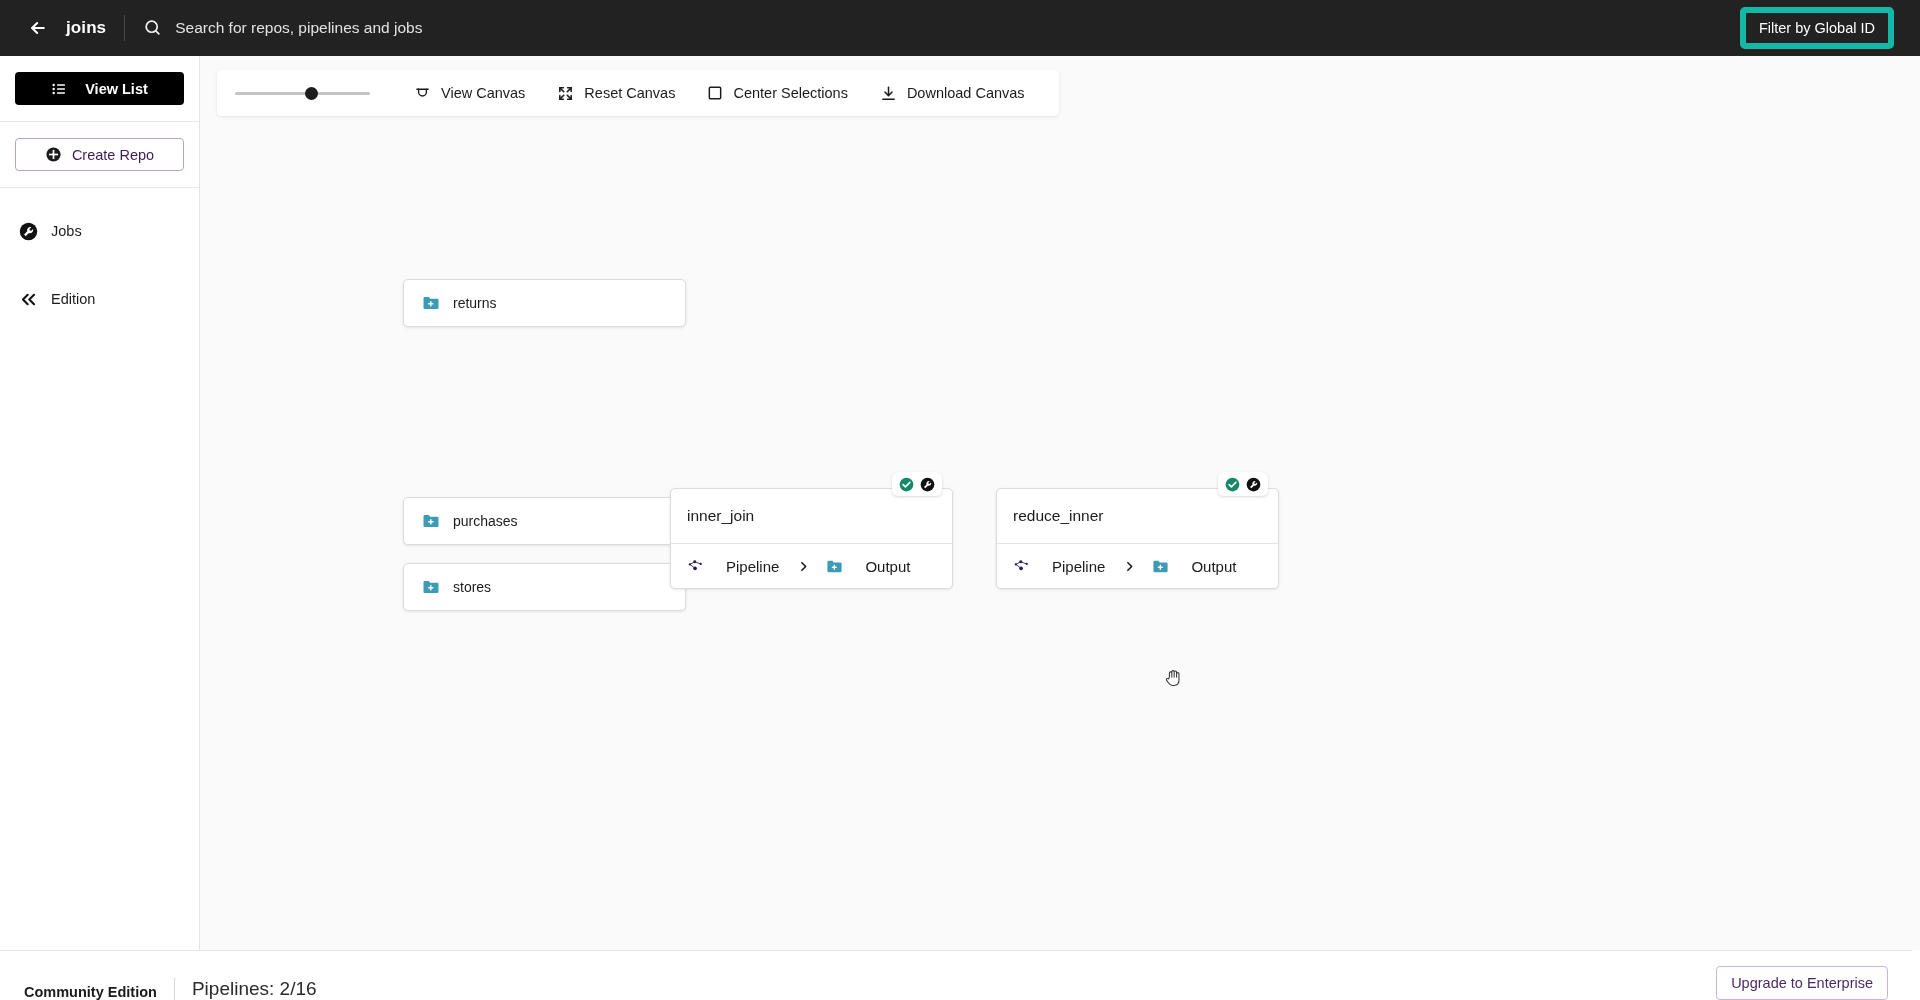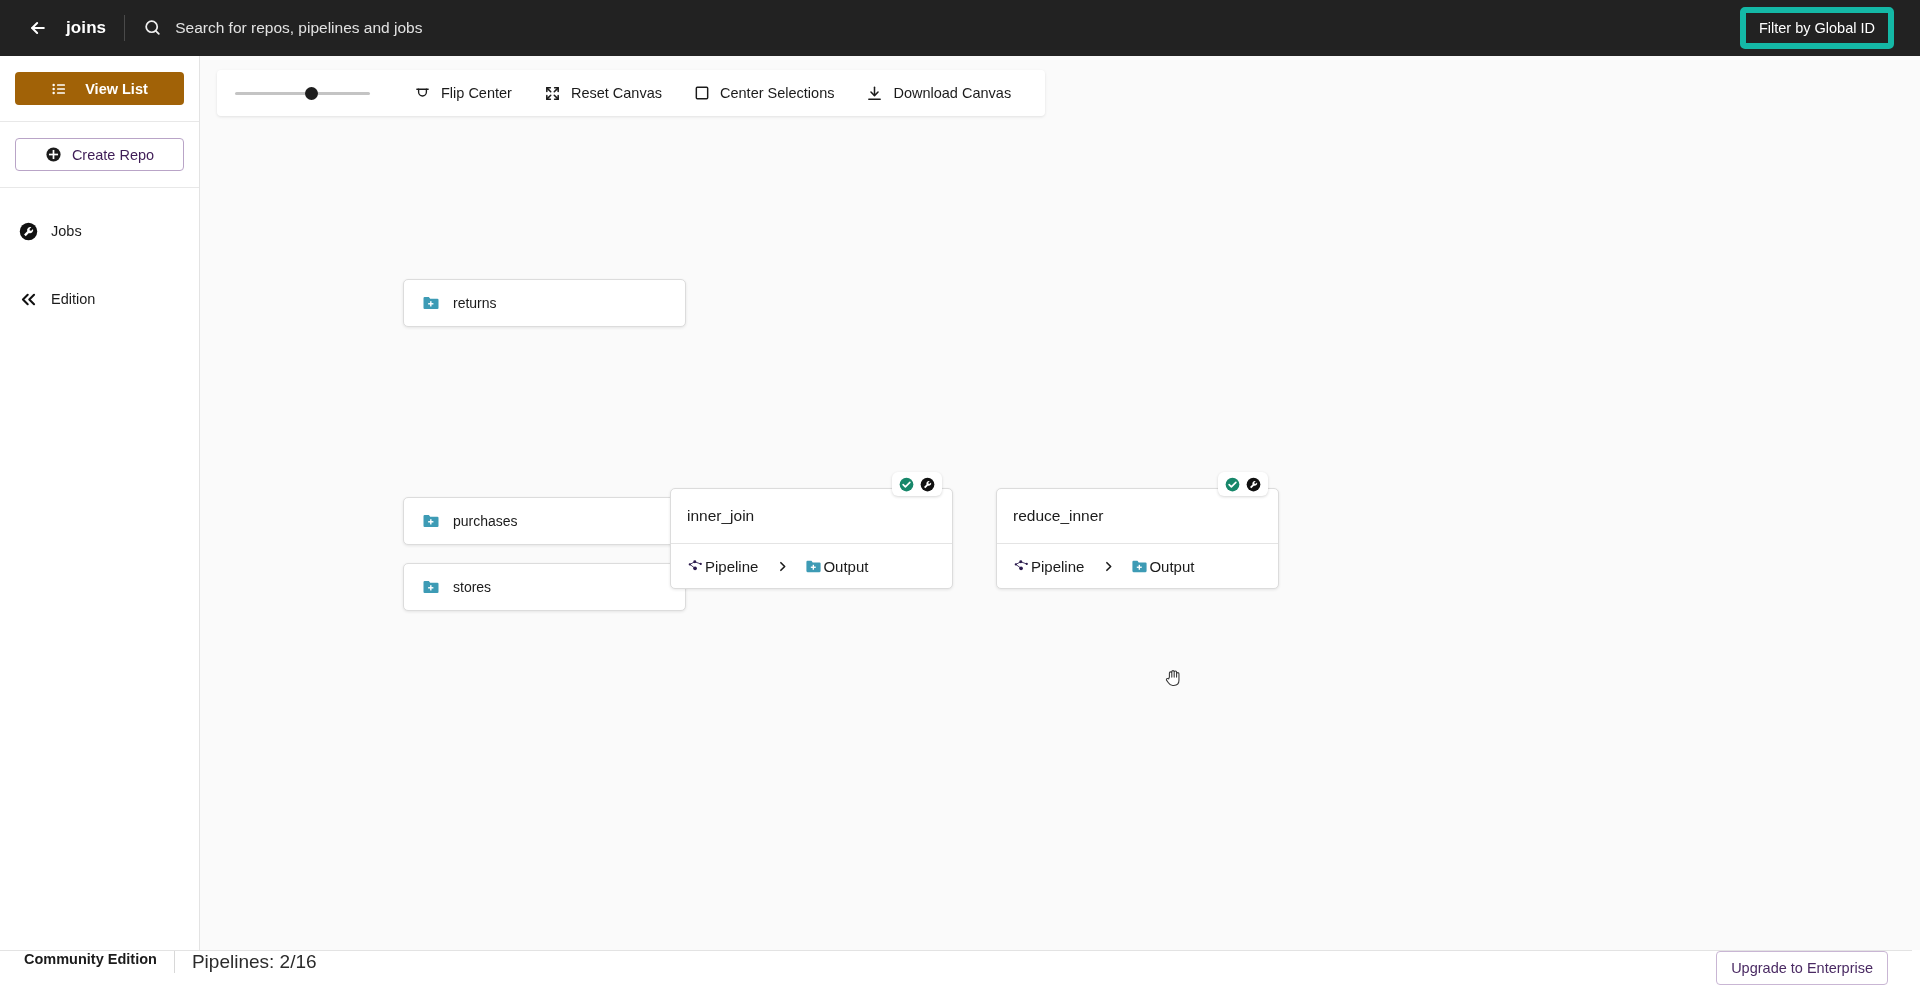--- a/index.html
+++ b/index.html
@@ -37,21 +37,21 @@
     font-family:"Liberation Sans", sans-serif; cursor:pointer; white-space:nowrap;
   }
 
   
   .sidebar {
     position:absolute; top:56px; left:0; width:200px; height:894px;
     background:#ffffff; border-right:1px solid #e3e3e3;
   }
   .sb-section { border-bottom:1px solid #e8e8e8; padding:16px 15px; }
   .view-list-btn {
-    width:100%; height:33px; background:#a16207; color:#ffffff;
+    width:100%; height:33px; background:#000000; color:#ffffff;
     border:none; border-radius:4px; display:flex; align-items:center;
     justify-content:center; gap:18px; font-size:14.5px; font-weight:700;
     font-family:"Liberation Sans", sans-serif; cursor:pointer;
   }
   .create-repo-btn {
     width:100%; height:33px; background:#ffffff; color:#3f1d57;
     border:1px solid #b9a4c7; border-radius:4px; display:flex; align-items:center;
     justify-content:center; gap:10px; font-size:14.5px;
     font-family:"Liberation Sans", sans-serif; cursor:pointer;
   }
@@ -96,38 +96,38 @@
   }
   .repo-node { width:283px; height:48px; display:flex; align-items:center; padding:0 18px; gap:13px; }
   .repo-label { font-size:14px; color:#1b1b1b; }
 
   .pipe-node { width:283px; height:101px; }
   .pipe-head {
     height:55px; display:flex; align-items:center; padding:0 16px;
     border-bottom:1px solid #e4e4e4; font-size:15.5px; color:#1b1b1b;
   }
   .pipe-foot { height:45px; display:flex; align-items:center; padding:0 16px; gap:0; }
-  .foot-item { display:flex; align-items:flex-start; gap:1px; font-size:15px; color:#1b1b1b; }
+  .foot-item { display:flex; align-items:flex-start; gap:22px; font-size:15px; color:#1b1b1b; }
   .foot-chevron { color:#1b1b1b; margin:0 16px 0 18px; display:flex; }
 
   .badge-group {
     position:absolute; top:-17px; right:10px; height:24px;
     background:#ffffff; border-radius:6px; display:flex; align-items:center;
     gap:6px; padding:0 7px; box-shadow:0 1px 3px rgba(0,0,0,.16);
   }
   .badge { width:15px; height:15px; display:flex; cursor:pointer; }
 
   .edges { position:absolute; top:0; left:0; width:1720px; height:894px; pointer-events:none; }
   .grab-cursor { position:absolute; left:963px; top:611px; width:22px; height:22px; }
 
   
   .footer {
     position:absolute; bottom:0; left:0; width:1912px; height:50px;
     background:#ffffff; border-top:1px solid #e3e3e3;
-    display:flex; align-items:flex-start; padding:0 24px;
+    display:flex; align-items:flex-end; padding:0 24px;
   }
   .foot-edition { font-size:14.5px; font-weight:700; color:#1b1b1b; }
   .foot-sep { width:1px; height:22px; background:#d8d8d8; margin:0 17px; }
   .foot-pipes { font-size:19px; color:#2b2b2b; }
   .upgrade-btn {
     margin-left:auto; border:1px solid #c9b6d4; border-radius:4px;
     background:#ffffff; color:#4a2a63; font-size:14.5px; padding:8px 14px;
     font-family:"Liberation Sans", sans-serif; cursor:pointer;
   }
 </style>
@@ -228,21 +228,21 @@
       <div class="slider-track"></div>
       <div class="slider-thumb"></div>
     </div>
     <button class="tool-btn">
       <span class="icon">
         <svg width="17" height="17" viewBox="0 0 24 24" fill="none" stroke="#1b1b1b" stroke-width="1.9" stroke-linecap="round">
           <path d="M4 6h16"></path>
             <path d="M6.5 6v4a5.5 5.5 0 0 0 11 0V6"></path>
         </svg>
       </span>
-      <span>Flip Center</span>
+      <span>View Canvas</span>
     </button>
     <button class="tool-btn">
       <span class="icon">
         <svg width="17" height="17" viewBox="0 0 24 24" fill="none" stroke="#1b1b1b" stroke-width="2.2" stroke-linecap="round" stroke-linejoin="round">
           <path d="M9 4H4v5"></path>
             <path d="M15 4h5v5"></path>
             <path d="M9 20H4v-5"></path>
             <path d="M15 20h5v-5"></path>
           <path d="M4 4l5.5 5.5"></path>
             <path d="M20 4l-5.5 5.5"></path>

